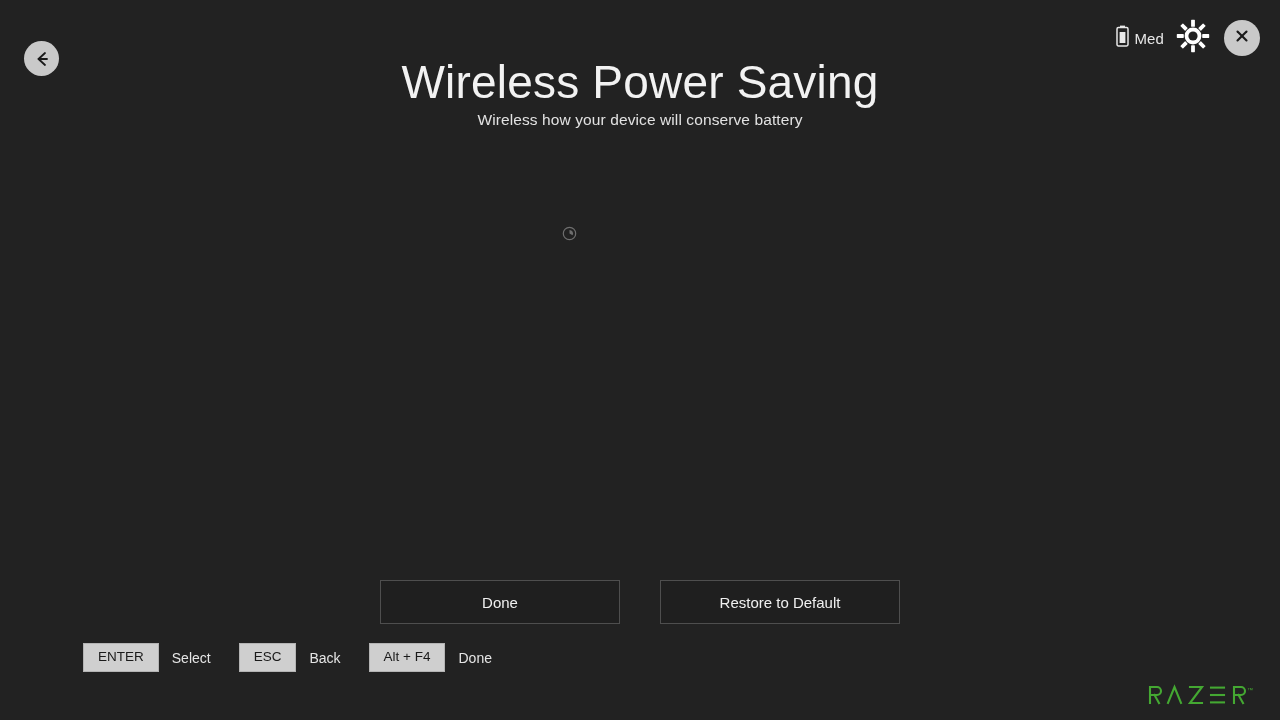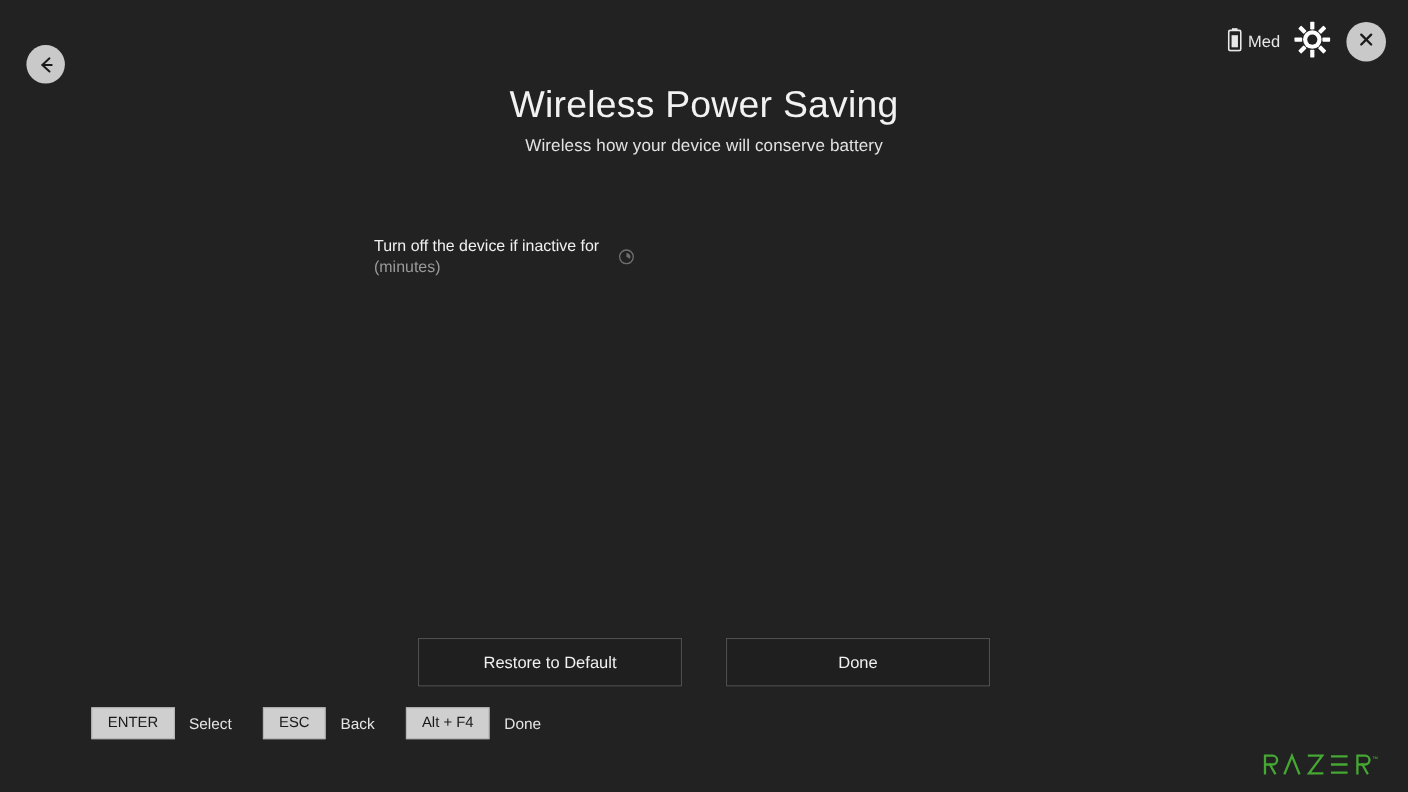--- a/index.html
+++ b/index.html
@@ -77,26 +77,25 @@
 
   
   .page-header {
     position: absolute;
     top: 60px;
     left: 0;
     width: 100%;
     text-align: center;
   }
   .page-title {
-    font-size: 34px;
+    font-size: 46px;
     font-weight: 400;
     color: #f2f2f2;
     letter-spacing: 0.2px;
     line-height: 44px;
-    margin-top: 13px;
   }
   .page-subtitle {
     margin-top: 7px;
     font-size: 15.5px;
     font-weight: 400;
     color: #e2e2e2;
     letter-spacing: 0.1px;
   }
 
   
@@ -316,34 +315,33 @@
 </div>
 
 <div class="page-header">
   <div class="page-title">Wireless Power Saving</div>
   <div class="page-subtitle">Wireless how your device will conserve battery</div>
 </div>
 
 <div class="setting-row">
 
   <div class="setting-label-wrap">
-    <div class="setting-label"><span>Turn off the device if inactive for </span><span class="unit">(minutes)</span></div>
     <span class="label-clock-icon">
       <svg width="15" height="15" viewBox="0 0 15 15">
         <circle cx="7.5" cy="7.5" r="6.2" fill="none" stroke="#6f6f6f" stroke-width="1.2"></circle>
         <path d="M7.5 7.5 L7.5 3.9 A3.6 3.6 0 0 1 10.6 9.3 Z" fill="#6f6f6f"></path>
       </svg>
     </span>
   </div>
 
 </div>
 
 <div class="action-buttons">
+  <button class="action-button">Done</button>
   <button class="action-button">Restore to Default</button>
-  <button class="action-button">Done</button>
 </div>
 
 <div class="key-hints">
   <div class="key-hint">
     <span class="keycap">ENTER</span>
     <span class="key-action">Select</span>
   </div>
   <div class="key-hint">
     <span class="keycap">ESC</span>
     <span class="key-action">Back</span>

